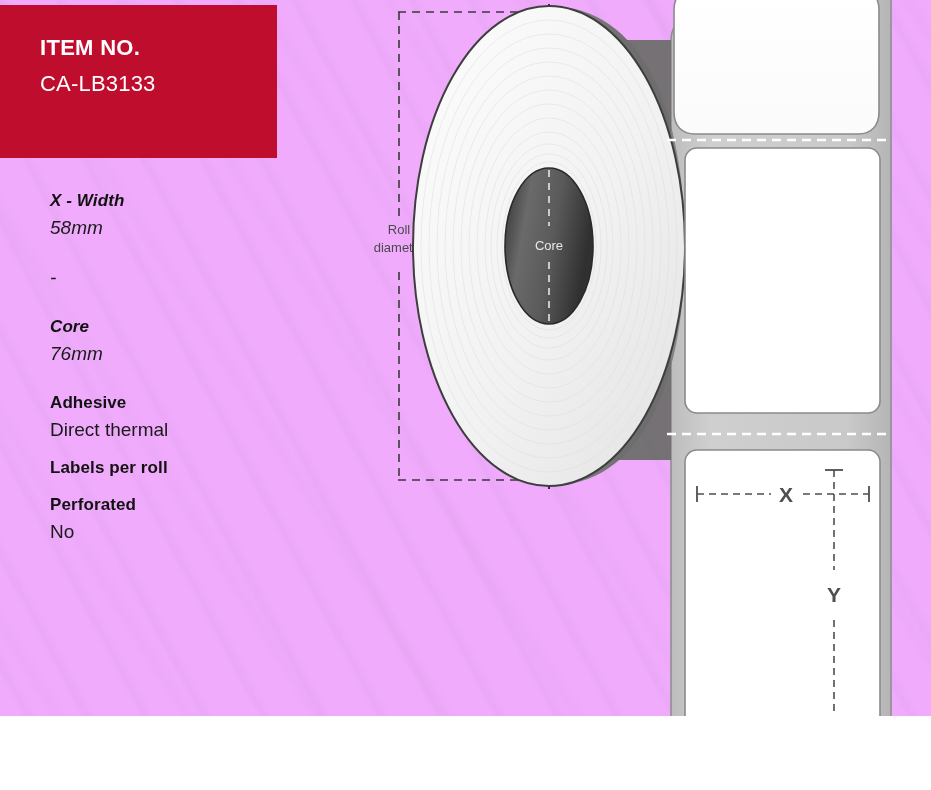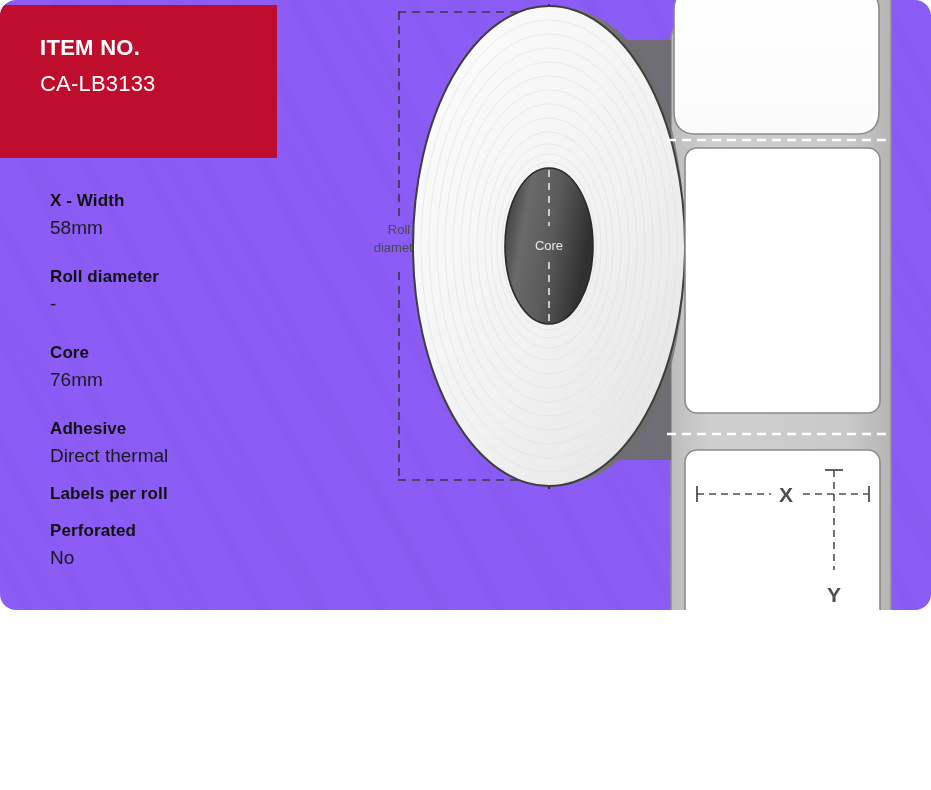--- a/index.html
+++ b/index.html
@@ -6,24 +6,23 @@
     margin: 0;
     padding: 0;
     background: #ffffff;
   }
   body {
     font-family: "Liberation Sans", sans-serif;
   }
   #page {
     position: relative;
     width: 931px;
-    height: 610px;
+    height: 716px;
     overflow: hidden;
-    background: #8b5cf6;
-    border-radius: 16px;
+    background: #f0abfc;
   }
   
   #bg-texture {
     position: absolute;
     inset: 0;
     background:
       repeating-linear-gradient(
         62deg,
         rgba(0,0,0,0.000) 0px,
         rgba(0,0,0,0.000) 18px,
@@ -83,21 +82,21 @@
     color: #111111;
     line-height: 26px;
     letter-spacing: 0.1px;
   }
   .spec-value {
     font-size: 19px;
     font-weight: normal;
     color: #1a1a1a;
     line-height: 28px;
   }
-  .spec-row.gap { margin-bottom: 22px; }
+  .spec-row.gap { margin-bottom: 22px; font-style: italic; }
 
   
   #illustration {
     position: absolute;
     left: 313px;
     top: 0px;
     width: 601px;
     height: 790px;
   }
   #illustration svg { display: block; }
@@ -130,21 +129,20 @@
     <div class="item-title">ITEM NO.</div>
     <div class="item-code">CA-LB3133</div>
   </div>
 
   <div id="spec-list">
     <div class="spec-row gap">
       <div class="spec-label">X - Width</div>
       <div class="spec-value">58mm</div>
     </div>
     <div class="spec-row gap">
-      <div class="spec-label">Roll diameter</div>
       <div class="spec-value">-</div>
     </div>
     <div class="spec-row gap">
       <div class="spec-label">Core</div>
       <div class="spec-value">76mm</div>
     </div>
     <div class="spec-row">
       <div class="spec-label">Adhesive</div>
       <div class="spec-value">Direct thermal</div>
     </div>

